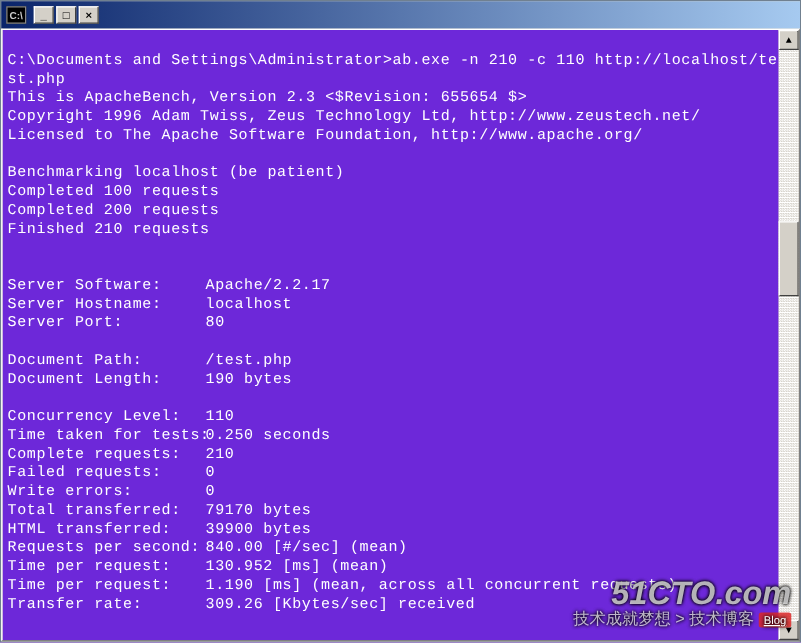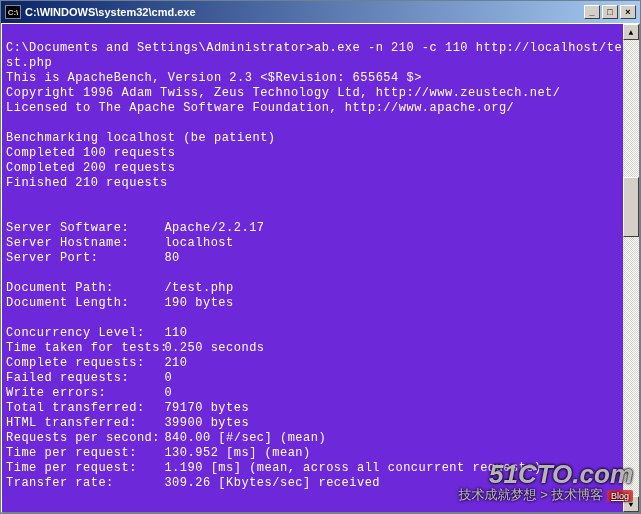--- a/index.html
+++ b/index.html
@@ -162,21 +162,20 @@
 </style>
 </head>
 <body>
 
 <div class="window">
 
   <div class="titlebar">
     <div class="icon">
         <span>C:\</span>
       </div>
-    <div class="title">C:\WINDOWS\system32\cmd.exe</div>
     <div class="winbtn">_</div>
     <div class="winbtn">□</div>
     <div class="winbtn">×</div>
   </div>
 
   <div class="console-wrap">
     <div class="console"><span> </span>
 <span>C:\Documents and Settings\Administrator&gt;</span><span>ab.exe -n 210 -c 110 http://localhost/te</span>
 <span>st.php</span>
 <span>This is ApacheBench, Version 2.3 &lt;$Revision: 655654 $&gt;</span>

